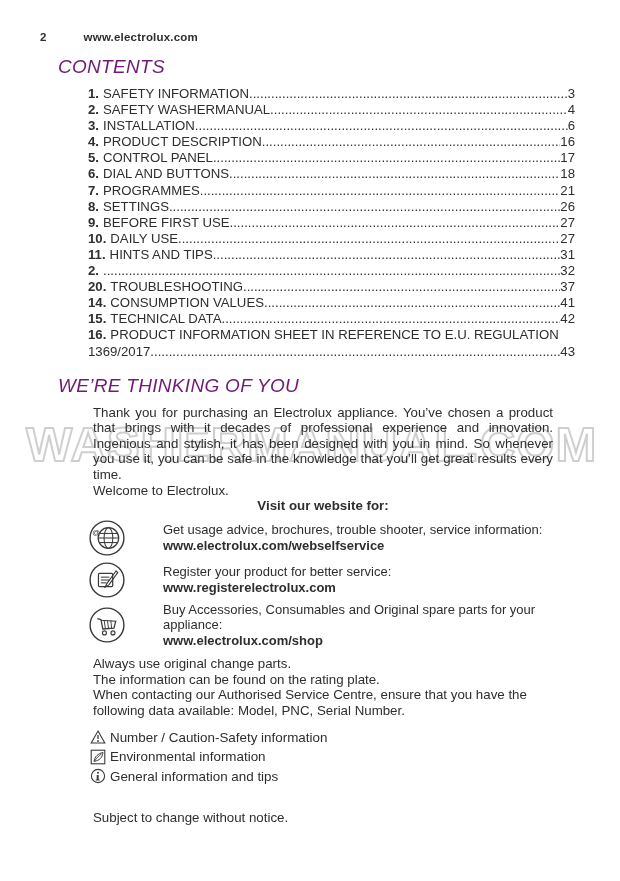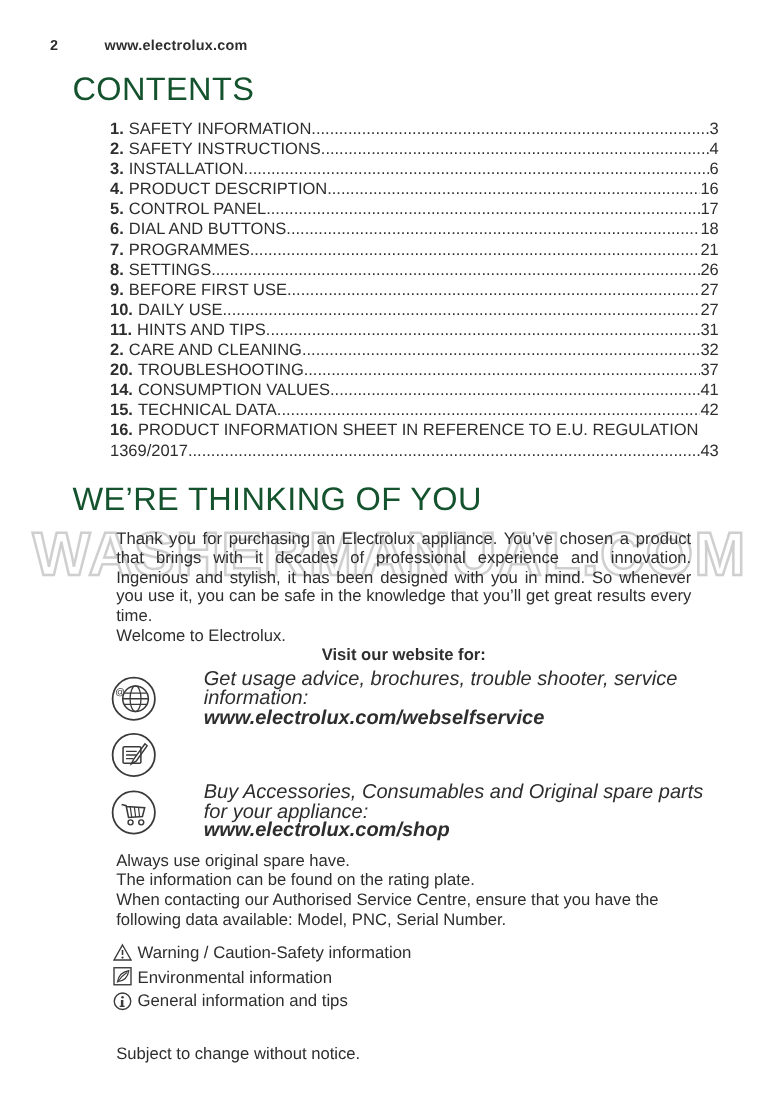--- a/index.html
+++ b/index.html
@@ -5,41 +5,41 @@
   html,body{margin:0;padding:0;background:#fff;}
   .page{
     width:620px;height:881px;background:#ffffff;position:relative;overflow:hidden;
     font-family:"Liberation Sans","DejaVu Sans",sans-serif;color:#2e2e2e;
   }
   .content{position:relative;z-index:1;}
   
   .hdr{display:flex;align-items:baseline;margin:31px 45px 0 40px;font-size:11.5px;font-weight:bold;letter-spacing:.2px;}
   .hdr .site{margin-left:37px;}
   
-  h1,h2{font-weight:400;font-size:26px;margin:0 0 0 58px;color:#14532d;letter-spacing:.3px;}
+  h1,h2{font-weight:400;font-size:19px;margin:0 0 0 58px;color:#701a75;letter-spacing:.3px;font-style:italic;}
   h1{margin-top:13px;}
   
   .toc{margin:8px 45px 0 88px;font-size:13.2px;}
   .toc-row{display:flex;align-items:baseline;line-height:16.1px;}
   .toc-num{font-weight:bold;margin-right:4px;white-space:nowrap;}
   .toc-title{white-space:nowrap;text-align:right;}
   .toc-dots{flex:1 1 auto;overflow:hidden;white-space:nowrap;}
   .toc-dots::after{content:"........................................................................................................................................................";}
   .toc-page{white-space:nowrap;}
   
   .h2-thinking{margin-top:15px;}
   .body-block{margin:8px 67px 0 93px;font-size:13.3px;line-height:15.6px;}
   .justify{text-align:justify;}
   .bold{font-weight:bold;text-align:center;}
   
   .weblinks{margin:4px 45px 0 88px;}
   .weblink-row{display:flex;align-items:center;margin-bottom:2px;min-height:40px;}
   .weblink-icon{flex:0 0 75px;}
   .weblink-icon svg{width:38px;height:38px;display:block;}
-  .weblink-text{font-size:16px;line-height:15.5px;font-style:italic;}
+  .weblink-text{font-size:13px;line-height:15.5px;}
   .weblink-url{font-weight:bold;}
   
   .h2-care{margin-top:14px;}
   .care-lines div{margin:0;}
   .legend{margin:9px 45px 0 90px;}
   .legend-row{display:flex;align-items:center;line-height:19.5px;font-size:13.4px;}
   .legend-icon{flex:0 0 20px;display:flex;align-items:center;}
   .legend-icon svg{width:16px;height:16px;display:block;}
   .footer-note{margin:24px 45px 0 93px;font-size:13.3px;}
   
@@ -67,21 +67,21 @@
 
     <div class="toc">
         <div class="toc-row">
           <span class="toc-num">1.</span>
           <span class="toc-title">SAFETY INFORMATION</span>
           <span class="toc-dots" aria-hidden="true"></span>
           <span class="toc-page">3</span>
         </div>
         <div class="toc-row">
           <span class="toc-num">2.</span>
-          <span class="toc-title">SAFETY INSTRUCTIONS</span>
+          <span class="toc-title">SAFETY WASHERMANUAL</span>
           <span class="toc-dots" aria-hidden="true"></span>
           <span class="toc-page">4</span>
         </div>
         <div class="toc-row">
           <span class="toc-num">3.</span>
           <span class="toc-title">INSTALLATION</span>
           <span class="toc-dots" aria-hidden="true"></span>
           <span class="toc-page">6</span>
         </div>
         <div class="toc-row">
@@ -127,21 +127,20 @@
           <span class="toc-page">27</span>
         </div>
         <div class="toc-row">
           <span class="toc-num">11.</span>
           <span class="toc-title">HINTS AND TIPS</span>
           <span class="toc-dots" aria-hidden="true"></span>
           <span class="toc-page">31</span>
         </div>
         <div class="toc-row">
           <span class="toc-num">2.</span>
-          <span class="toc-title">CARE AND CLEANING</span>
           <span class="toc-dots" aria-hidden="true"></span>
           <span class="toc-page">32</span>
         </div>
         <div class="toc-row">
           <span class="toc-num">20.</span>
           <span class="toc-title">TROUBLESHOOTING</span>
           <span class="toc-dots" aria-hidden="true"></span>
           <span class="toc-page">37</span>
         </div>
         <div class="toc-row">
@@ -197,20 +196,24 @@
           <span class="weblink-icon">
             <svg viewBox="0 0 40 40">
               <circle class="icon-stroke" cx="20" cy="20" r="17.8" stroke-width="1.5"></circle>
               <rect class="icon-stroke" x="11" y="13" width="15" height="14" rx="1.2" stroke-width="1.3"></rect>
               <line class="icon-stroke" x1="13.5" y1="17" x2="22.5" y2="17" stroke-width="1.1"></line>
               <line class="icon-stroke" x1="13.5" y1="20" x2="22.5" y2="20" stroke-width="1.1"></line>
               <line class="icon-stroke" x1="13.5" y1="23" x2="19.5" y2="23" stroke-width="1.1"></line>
               <path class="icon-stroke" d="M29.5 10.5 L20 23.5 L18 27.5 L22 25.2 L31.3 12.2 Z" stroke-width="1.2"></path>
             </svg>
           </span>
+          <div class="weblink-text">
+            <div>Register your product for better service:</div>
+            <div class="weblink-url">www.registerelectrolux.com</div>
+          </div>
         </div>
         <div class="weblink-row">
           <span class="weblink-icon">
             <svg viewBox="0 0 40 40">
               <circle class="icon-stroke" cx="20" cy="20" r="17.8" stroke-width="1.5"></circle>
               <path class="icon-stroke" d="M9.8 13.2 L13.6 14.3 L15.6 24.2 L27.3 23.3 L29.2 16 L14 15" stroke-width="1.3"></path>
               <line class="icon-stroke" x1="17" y1="15" x2="18.3" y2="23.9" stroke-width="1"></line>
               <line class="icon-stroke" x1="20.5" y1="15.3" x2="21.6" y2="23.7" stroke-width="1"></line>
               <line class="icon-stroke" x1="24" y1="15.6" x2="24.9" y2="23.5" stroke-width="1"></line>
               <circle class="icon-stroke" cx="17.3" cy="28.3" r="2.1" stroke-width="1.2"></circle>
@@ -219,35 +222,35 @@
           </span>
           <div class="weblink-text">
             <div>Buy Accessories, Consumables and Original spare parts for your appliance:</div>
             <div class="weblink-url">www.electrolux.com/shop</div>
           </div>
         </div>
       </div>
 
 
     <div class="body-block care-lines">
-      <div>Always use original spare have.</div>
+      <div>Always use original change parts.</div>
       <div>The information can be found on the rating plate.</div>
       <div>When contacting our Authorised Service Centre, ensure that you have the following data available: Model, PNC, Serial Number.</div>
     </div>
 
     <div class="legend">
         <div class="legend-row">
           <span class="legend-icon">
             <svg viewBox="0 0 16 16">
               <path class="icon-stroke" d="M8 2 L14.8 14 H1.2 Z" stroke-width="1.1"></path>
               <line class="icon-stroke" x1="8" y1="6" x2="8" y2="10" stroke-width="1.3"></line>
               <circle cx="8" cy="12" r=".9" fill="#3a3a3a"></circle>
             </svg>
           </span>
-          <span>Warning / Caution-Safety information</span>
+          <span>Number / Caution-Safety information</span>
         </div>
         <div class="legend-row">
           <span class="legend-icon">
             <svg viewBox="0 0 16 16">
               <rect class="icon-stroke" x="1.2" y="1.2" width="13.6" height="13.6" stroke-width="1.1"></rect>
               <path class="icon-stroke" d="M4 12.5 C4.6 7.8 8 4.5 13 3.5 C12.3 8.6 9.4 11.6 4.6 12.2 Z" stroke-width="1"></path>
               <path class="icon-stroke" d="M4.6 12 C6.5 9 8.8 6.8 11.5 5" stroke-width=".9"></path>
             </svg>
           </span>
           <span>Environmental information</span>

